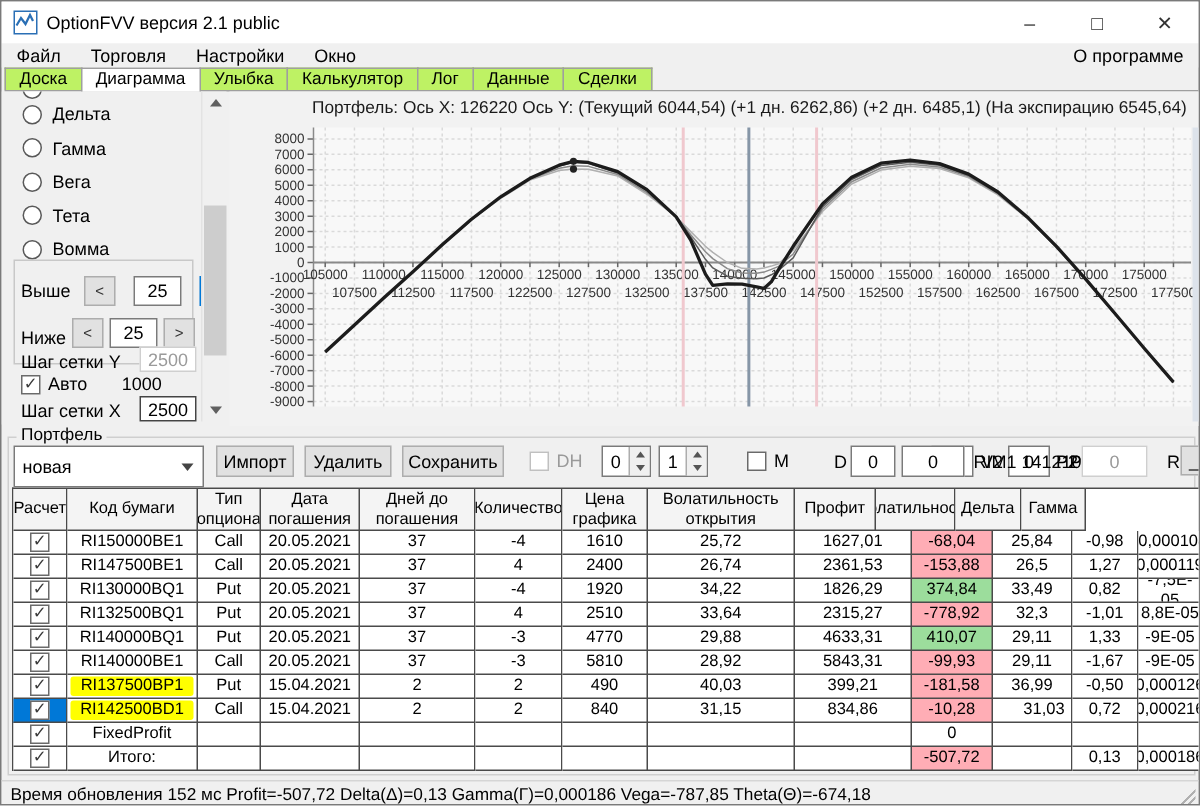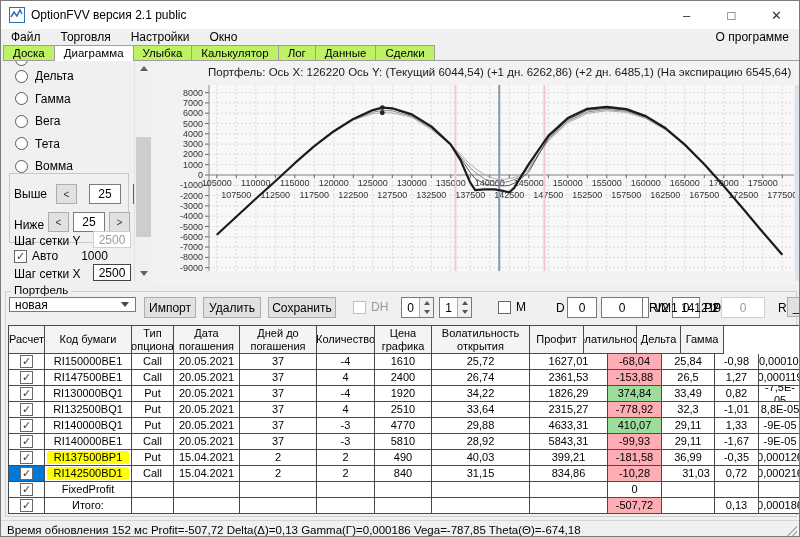--- a/index.html
+++ b/index.html
@@ -55,21 +55,21 @@
   
   .chart-area { position:absolute; left:152px; top:60px; width:648px; height:223px; background:#f2f2f2; }
   .chart-title { position:absolute; left:55px; top:5px; font-size:11.5px; color:#1a1a1a; white-space:nowrap; }
   .chart-svg { position:absolute; left:0; top:20px; }
   .chart-mini-scroll { position:absolute; right:0px; top:24px; width:6px; height:196px; background:#dde3eb; }
 
   
   .portfolio-box { position:absolute; left:4px; top:290px; width:792px; height:226px; border:1px solid #cfcfcf; }
   .portfolio-label { position:absolute; left:10px; top:283px; background:#f0f0f0; padding:0 3px; font-size:11.5px; }
   .controls-row { position:absolute; left:0px; top:296px; width:800px; height:22px; }
-  .combo { position:absolute; left:8px; top:0; width:127px; height:15px; background:#fff;
+  .combo { position:absolute; left:8px; top:0; width:127px; height:28px; background:#fff;
            border:1px solid #7a7a7a; display:flex; align-items:center; padding-left:5px; font-size:12px; }
   .combo-arrow { margin-left:auto; margin-right:6px; width:0;height:0; border-left:4px solid transparent;
                  border-right:4px solid transparent; border-top:5px solid #444; }
   .btn { position:absolute; top:0; height:21px; background:#e1e1e1; border:1px solid #adadad;
          font-size:12px; display:flex; align-items:center; justify-content:center; }
   .chk-row { position:absolute; top:3px; display:flex; align-items:center; gap:5px; font-size:12px; }
   .spin { position:absolute; top:0; height:21px; background:#fff; border:1px solid #7a7a7a; display:flex; }
   .spin-val { width:17px; text-align:center; font-size:12px; padding-top:3px; }
   .spin-btns { width:14px; border-left:1px solid #adadad; display:flex; flex-direction:column; }
   .spin-btns div { flex:1; background:#f0f0f0; display:flex; align-items:center; justify-content:center; }
@@ -556,21 +556,21 @@
           </div>
           <div class="tcell" style="width: 42px;">Put</div>
           <div class="tcell" style="width: 66px;">15.04.2021</div>
           <div class="tcell" style="width: 77px;">2</div>
           <div class="tcell" style="width: 58px;">2</div>
           <div class="tcell" style="width: 57px;">490</div>
           <div class="tcell" style="width: 98px;">40,03</div>
           <div class="tcell" style="width: 78px;">399,21</div>
           <div class="tcell p-red" style="width: 54px;">-181,58</div>
           <div class="tcell" style="width: 53px;">36,99</div>
-          <div class="tcell" style="width: 44px;">-0,35</div>
+          <div class="tcell" style="width: 44px;">-0,50</div>
           <div class="tcell" style="width: 43px;">0,000126</div>
         </div>
         <div class="trow">
           <div class="tcell sel-blue" style="width: 36px;">
             <span class="cb-box">✓</span>
           </div>
           <div class="tcell" style="width: 87px;">
             <span class="hl-yellow">RI142500BD1</span>
           </div>
           <div class="tcell" style="width: 42px;">Call</div>

